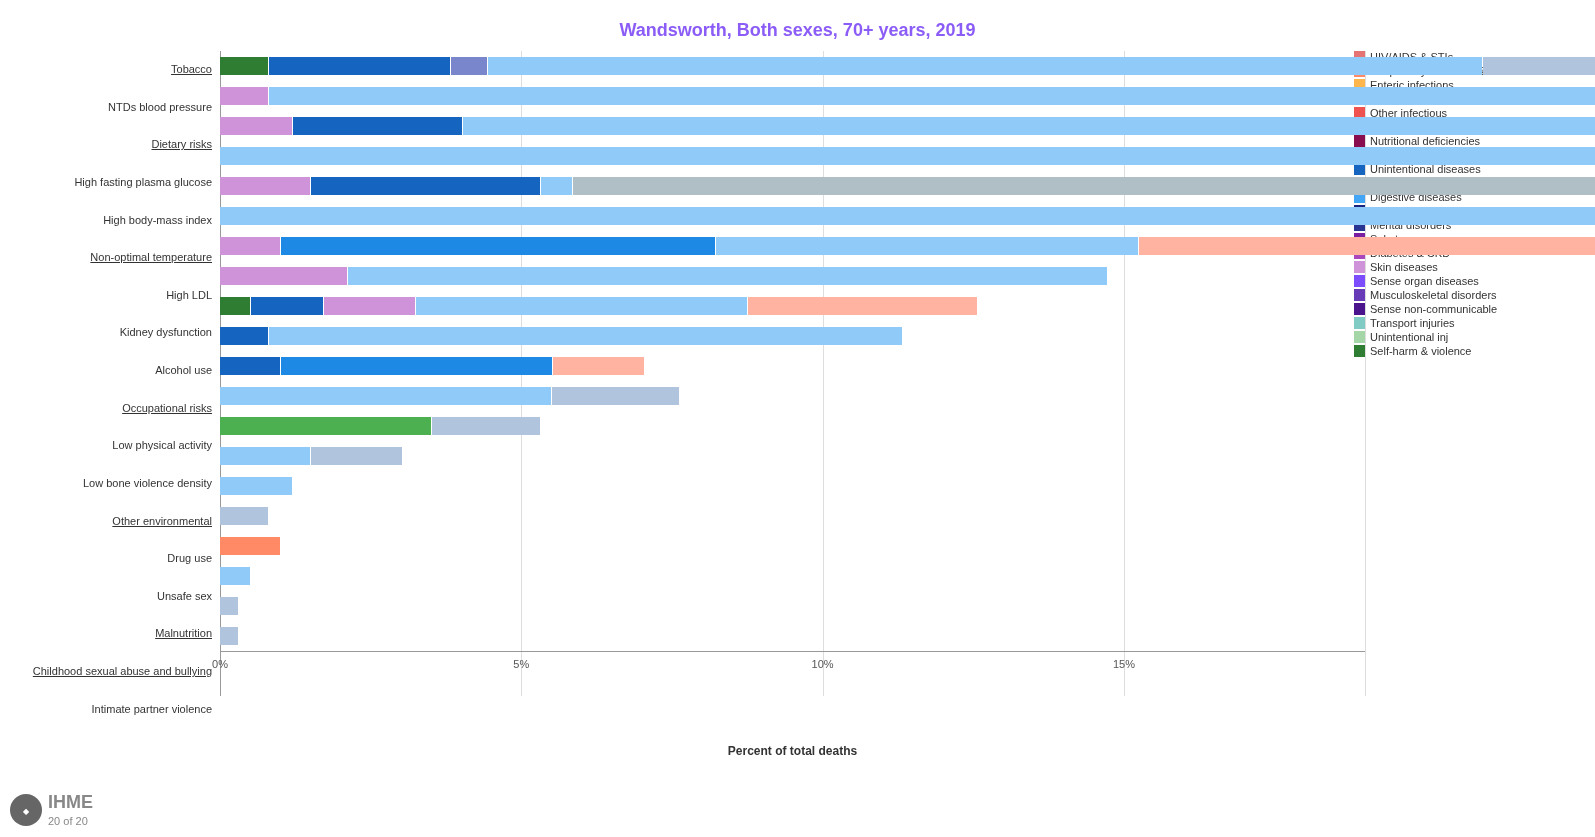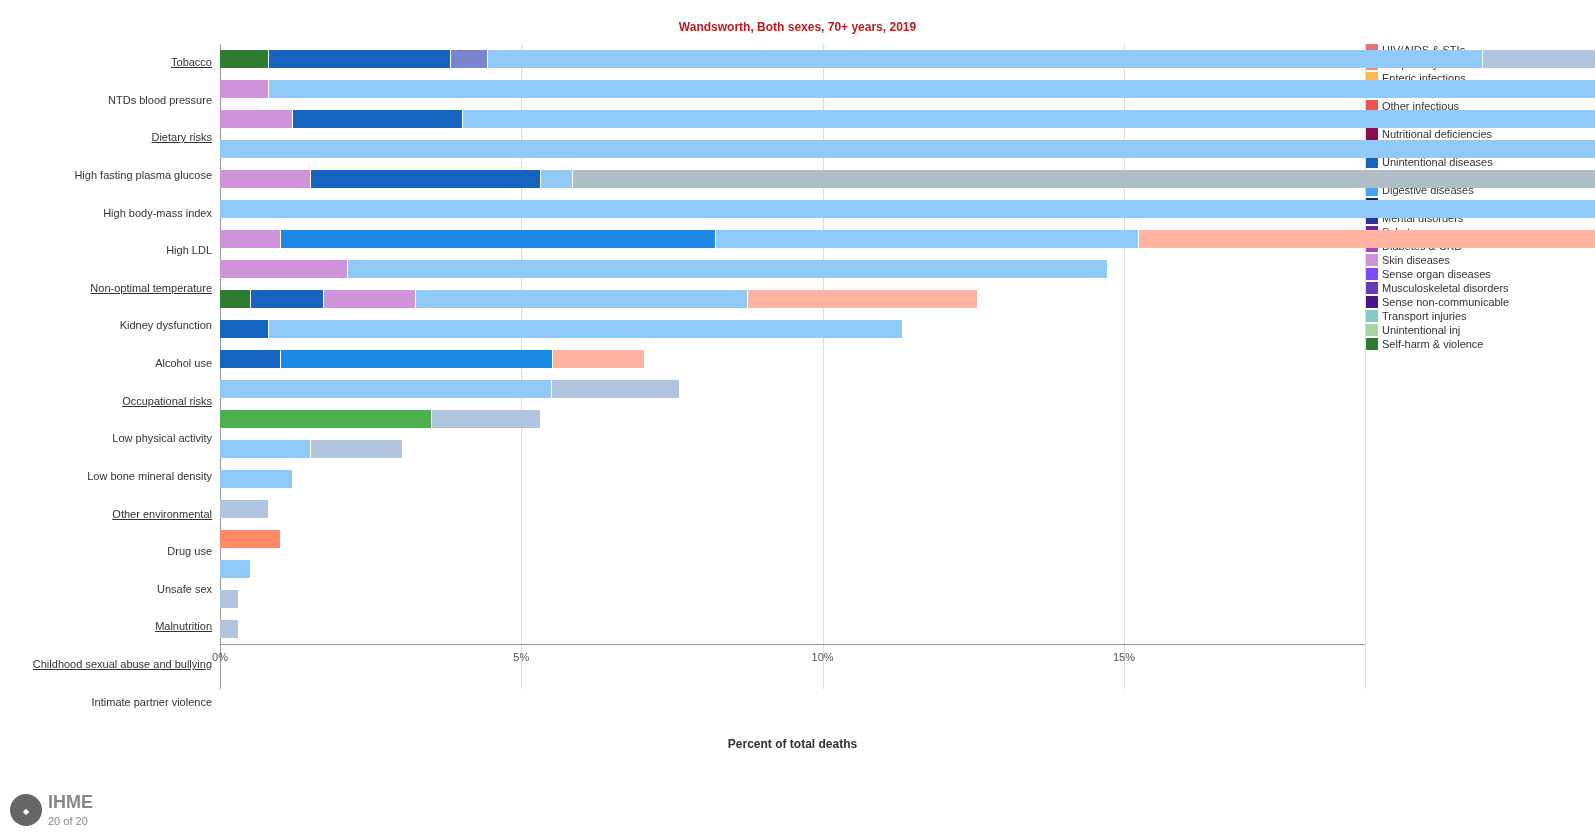--- a/index.html
+++ b/index.html
@@ -14,24 +14,24 @@
     }
     .chart-container {
       background: #fff;
       width: 1595px;
       height: 837px;
       position: relative;
       padding: 20px 10px 60px 10px;
     }
     .chart-title {
       text-align: center;
-      font-size: 12px;
+      font-size: 18px;
       font-weight: bold;
       margin-bottom: 10px;
-      color: #b91c1c;
+      color: #8b5cf6;
     }
     .chart-area {
       display: flex;
       width: 100%;
       height: calc(100% - 50px);
     }
     .y-labels {
       width: 210px;
       flex-shrink: 0;
       display: flex;
@@ -61,21 +61,21 @@
     }
     .x-axis-title {
       text-align: center;
       font-size: 12px;
       font-weight: bold;
       margin-top: 18px;
       margin-right: 220px;
     }
     .legend {
       position: absolute;
-      right: 4px;
+      right: 16px;
       top: 0;
       width: 215px;
       display: flex;
       flex-direction: column;
       gap: 2px;
     }
     .legend-item {
       display: flex;
       align-items: center;
       font-size: 11px;
@@ -127,27 +127,27 @@
   <div class="chart-title">Wandsworth, Both sexes, 70+ years, 2019</div>
 
   <div class="chart-area">
 
     <div class="y-labels" id="y-labels-container">
         <div class="y-label underline">Tobacco</div>
         <div class="y-label">NTDs blood pressure</div>
         <div class="y-label underline">Dietary risks</div>
         <div class="y-label">High fasting plasma glucose</div>
         <div class="y-label">High body-mass index</div>
+        <div class="y-label underline">Non-optimal temperature</div>
         <div class="y-label">High LDL</div>
-        <div class="y-label underline">Non-optimal temperature</div>
         <div class="y-label">Kidney dysfunction</div>
         <div class="y-label">Alcohol use</div>
         <div class="y-label underline">Occupational risks</div>
         <div class="y-label">Low physical activity</div>
-        <div class="y-label">Low bone mineral density</div>
+        <div class="y-label">Low bone violence density</div>
         <div class="y-label underline">Other environmental</div>
         <div class="y-label">Drug use</div>
         <div class="y-label">Unsafe sex</div>
         <div class="y-label underline">Malnutrition</div>
         <div class="y-label underline">Childhood sexual abuse and bullying</div>
         <div class="y-label">Intimate partner violence</div>
       </div>
 
     <div class="bars-and-legend">
 

